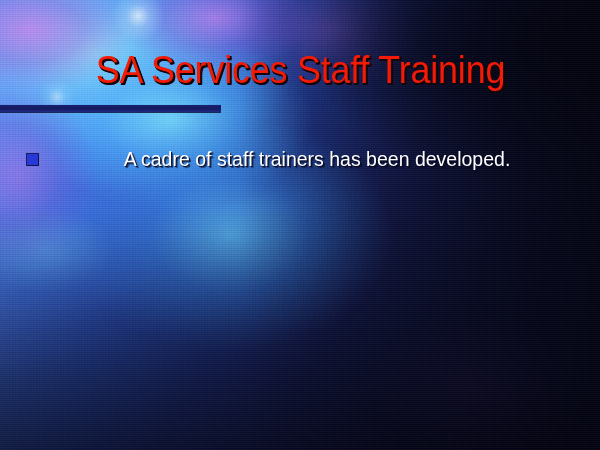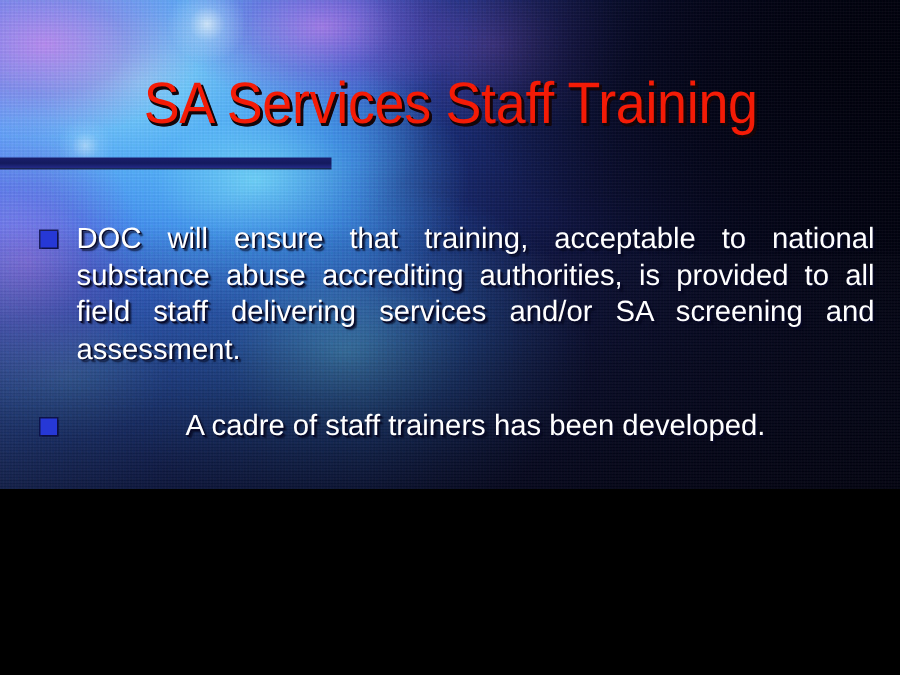--- a/index.html
+++ b/index.html
@@ -8,21 +8,21 @@
     padding: 0;
     background: #000;
   }
   body {
     font-family: "Liberation Sans", "DejaVu Sans", sans-serif;
   }
 
   #slide {
     position: relative;
     width: 600px;
-    height: 326px;
+    height: 450px;
     overflow: hidden;
     background-color: #0a0a22;
   }
 
   
   .bg-layer {
     position: absolute;
     inset: 0;
     pointer-events: none;
   }
@@ -278,24 +278,20 @@
   <div class="bg-layer" id="bg-noise"></div>
 
   <div id="title-block">
     <span id="slide-title">SA Services Staff Training</span>
   </div>
 
   <div id="title-rule"></div>
 
   <div id="body-block">
 
-    <div class="bullet-row">
-      <span class="bullet-marker"></span>
-      <span class="bullet-text">DOC will ensure that training, acceptable to national substance abuse accrediting authorities, is provided to all field staff delivering services and/or SA screening and assessment.</span>
-    </div>
 
     <div class="bullet-row">
       <span class="bullet-marker"></span>
       <span class="bullet-text no-justify">A cadre of staff trainers has been developed.</span>
     </div>
 
 
   </div>
 
 </div>

